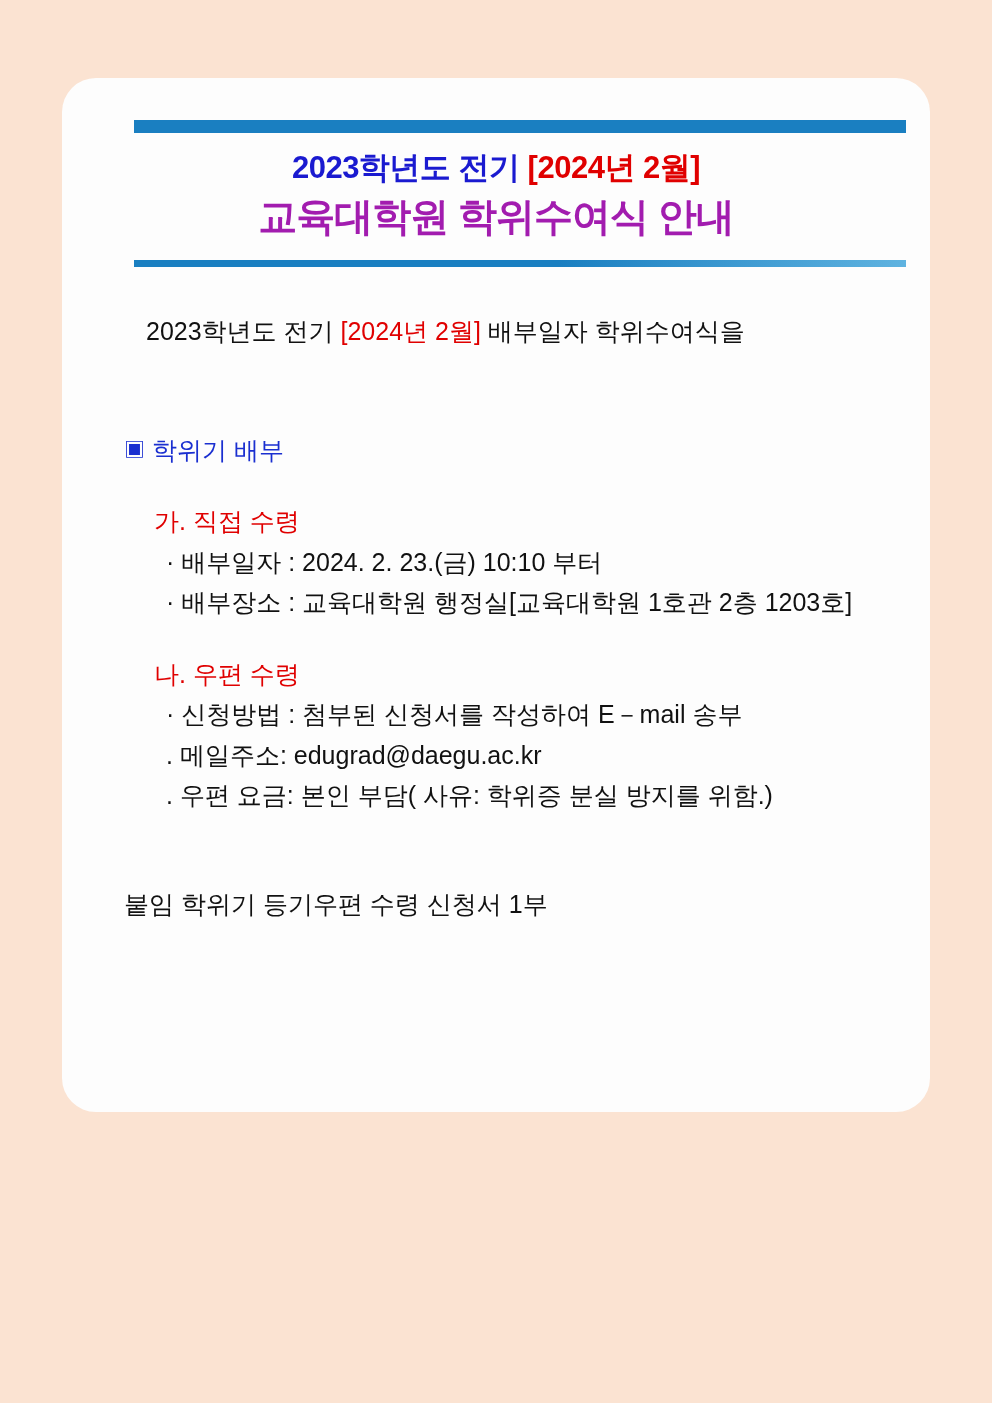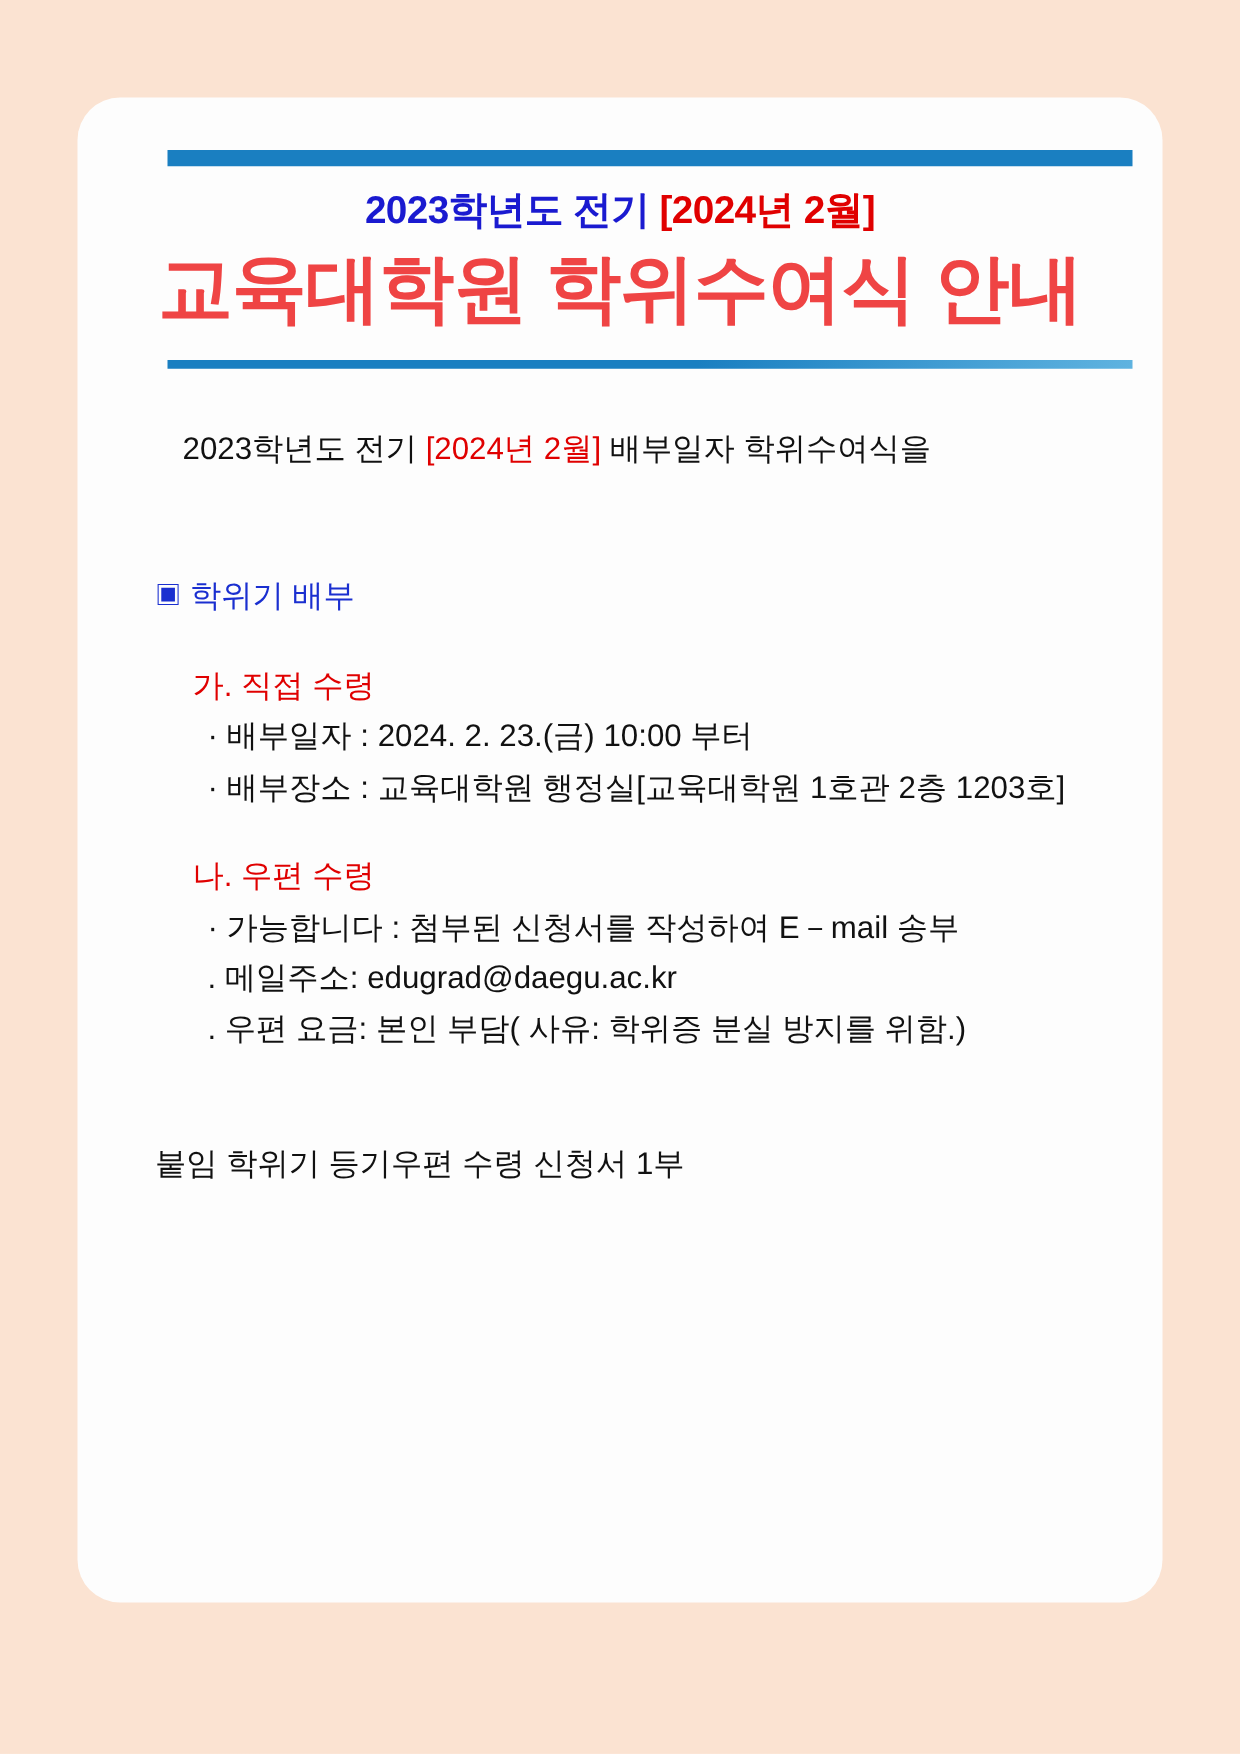--- a/index.html
+++ b/index.html
@@ -16,21 +16,21 @@
   .page-bg {
     position: absolute;
     inset: 0;
     background: #fbe3d2;
   }
   .card {
     position: absolute;
     left: 62px;
     top: 78px;
     width: 868px;
-    height: 1204px;
+    height: 1034px;
     background: #fdfdfd;
     border-radius: 34px;
     box-shadow: 0 0 0 rgba(0,0,0,0);
   }
   .inner {
     position: relative;
     width: 100%;
     height: 100%;
     box-sizing: border-box;
     padding: 42px 36px 0 36px;
@@ -58,25 +58,25 @@
     font-size: 31px;
     font-weight: bold;
     letter-spacing: -0.5px;
     line-height: 1.25;
     color: #1a1ad0;
   }
   .title-line1 .bracket {
     color: #e00000;
   }
   .title-line2 {
-    font-size: 60px;
+    font-size: 39px;
     font-weight: bold;
     letter-spacing: -1px;
     line-height: 1.3;
-    color: #ef4444;
+    color: #a21caf;
     margin-top: 4px;
   }
   .body {
     padding: 44px 22px 0 26px;
     font-size: 25px;
     line-height: 1.62;
     color: #111;
   }
   .para {
     margin-bottom: 10px;
@@ -127,25 +127,25 @@
 
       <div class="spacer-md"></div>
 
 
       <div class="spacer-md"></div>
 
       <div class="lvl1">
         <div class="blue-head line"><span class="sq">▣</span><span> 학위기 배부</span></div>
 
         <div class="lvl3 red line">가. 직접 수령</div>
-        <div class="lvl4 line">· 배부일자 : 2024. 2. 23.(금) 10:00 부터</div>
+        <div class="lvl4 line">· 배부일자 : 2024. 2. 23.(금) 10:10 부터</div>
         <div class="lvl4 line">· 배부장소 : 교육대학원 행정실[교육대학원 1호관 2층 1203호]</div>
 
         <div class="lvl3 red line">나. 우편 수령</div>
-        <div class="lvl4 line">· 가능합니다 : 첨부된 신청서를 작성하여 E－mail 송부</div>
+        <div class="lvl4 line">· 신청방법 : 첨부된 신청서를 작성하여 E－mail 송부</div>
         <div class="lvl4 line">. 메일주소: edugrad@daegu.ac.kr</div>
         <div class="lvl4 line">. 우편 요금: 본인 부담( 사유: 학위증 분실 방지를 위함.)</div>
       </div>
 
       <div class="spacer-md"></div>
 
 
       <div class="spacer-md"></div>
 
       <div class="lvl1 line">붙임  학위기 등기우편 수령 신청서  1부</div>

